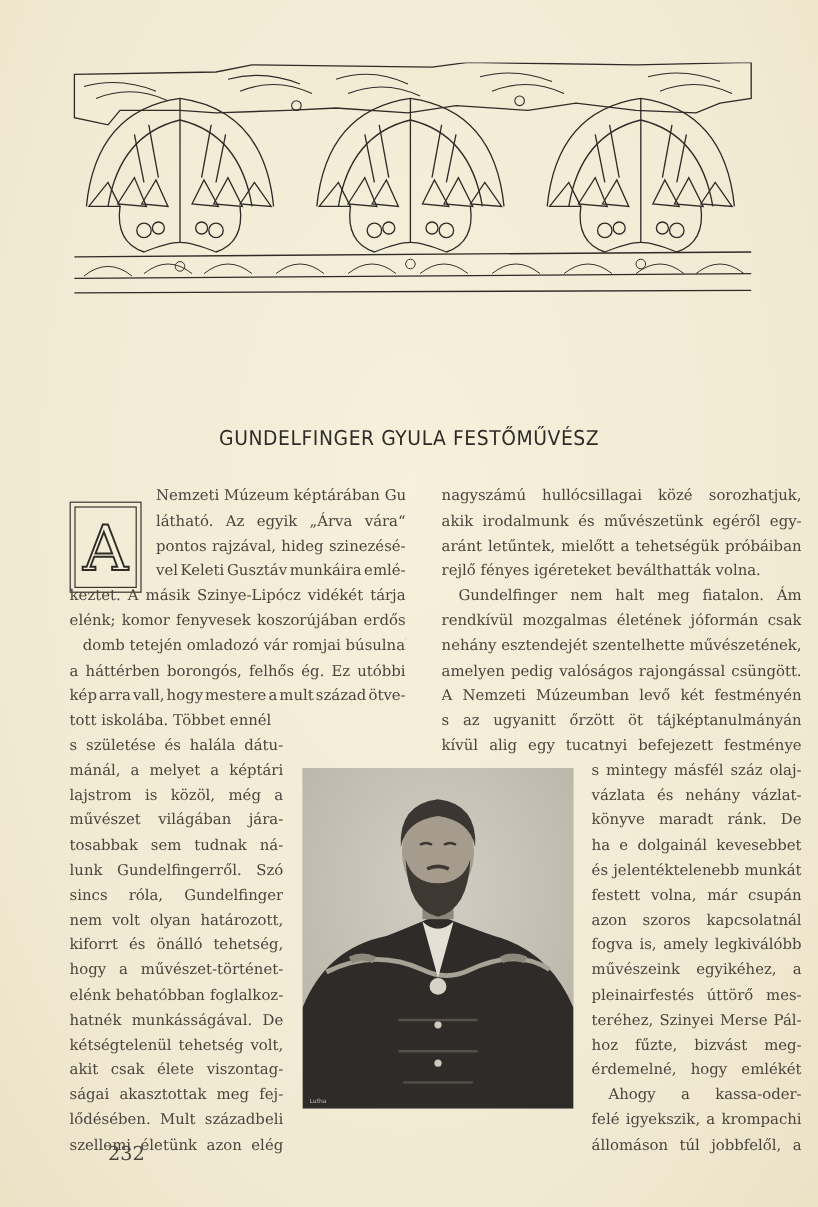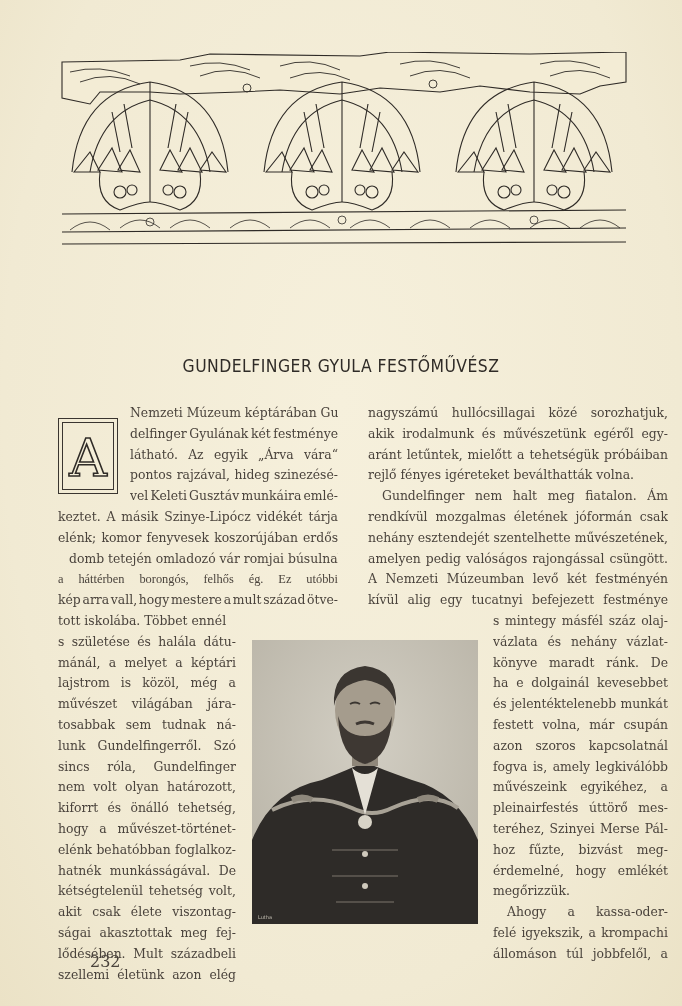--- a/index.html
+++ b/index.html
@@ -127,30 +127,29 @@
 
   <h1 class="title">GUNDELFINGER GYULA FESTŐMŰVÉSZ</h1>
 
   <div class="dropcap">
     <div class="dropcap-inner">A</div>
   </div>
 
   <div class="col-left text">
     <div class="narrow">
       <span class="line"><span style="white-space: nowrap;">Nemzeti Múzeum képtárában Gun-</span></span>
-      <span class="line"><span style="white-space: nowrap; word-spacing: -1.35417px;">delfinger Gyulának két festménye</span></span>
       <span class="line"><span style="white-space: nowrap; word-spacing: 0px;">látható. Az egyik „Árva vára“</span></span>
       <span class="line"><span style="white-space: nowrap; word-spacing: 0px;">pontos rajzával, hideg szinezésé-</span></span>
       <span class="line"><span style="white-space: nowrap; word-spacing: -1.78125px;">vel Keleti Gusztáv munkáira emlé-</span></span>
     </div>
     <div class="full">
       <span class="line"><span style="white-space: nowrap; word-spacing: 0px;">keztet. A másik Szinye-Lipócz vidékét tárja</span></span>
       <span class="line"><span style="white-space: nowrap; word-spacing: 0px;">elénk; komor fenyvesek koszorújában erdős</span></span>
       <span class="line"><span style="white-space: nowrap; word-spacing: -0.03125px; margin-left: 11px;">domb tetején omladozó vár romjai búsulnak,</span></span>
-      <span class="line"><span style="white-space: nowrap; word-spacing: 0px; font-family: Liberation Serif, serif;">a háttérben borongós, felhős ég. Ez utóbbi</span></span>
+      <span class="line"><span style="white-space: nowrap; word-spacing: 0px;">a háttérben borongós, felhős ég. Ez utóbbi</span></span>
       <span class="line"><span style="white-space: nowrap; word-spacing: -2.20898px;">kép arra vall, hogy mestere a mult század ötve-</span></span>
       <span class="line last" style="width:178px">tott iskolába. Többet ennél</span>
     </div>
     <div class="photo-wrap">
       <span class="line"><span style="white-space: nowrap; word-spacing: 0px;">s születése és halála dátu-</span></span>
       <span class="line"><span style="white-space: nowrap; word-spacing: 0px;">mánál, a melyet a képtári</span></span>
       <span class="line"><span style="white-space: nowrap; word-spacing: 0px;">lajstrom is közöl, még a</span></span>
       <span class="line"><span style="white-space: nowrap; word-spacing: 0px;">művészet világában jára-</span></span>
       <span class="line"><span style="white-space: nowrap; word-spacing: 0px;">tosabbak sem tudnak ná-</span></span>
       <span class="line"><span style="white-space: nowrap; word-spacing: 0px;">lunk Gundelfingerről. Szó</span></span>
@@ -172,37 +171,37 @@
     <div class="full">
       <span class="line"><span style="white-space: nowrap; word-spacing: 0px;">nagyszámú hullócsillagai közé sorozhatjuk,</span></span>
       <span class="line"><span style="white-space: nowrap; word-spacing: 0px;">akik irodalmunk és művészetünk egéről egy-</span></span>
       <span class="line"><span style="white-space: nowrap; word-spacing: 0px;">aránt letűntek, mielőtt a tehetségük próbáiban</span></span>
       <span class="line last">rejlő fényes igéreteket beválthatták volna.</span>
       <span class="line indent" style="box-sizing:border-box"><span style="white-space: nowrap; word-spacing: 0px;">Gundelfinger nem halt meg fiatalon. Ám</span></span>
       <span class="line"><span style="white-space: nowrap; word-spacing: 0px;">rendkívül mozgalmas életének jóformán csak</span></span>
       <span class="line"><span style="white-space: nowrap; word-spacing: 0px;">nehány esztendejét szentelhette művészetének,</span></span>
       <span class="line"><span style="white-space: nowrap; word-spacing: 0px;">amelyen pedig valóságos rajongással csüngött.</span></span>
       <span class="line"><span style="white-space: nowrap; word-spacing: 0px;">A Nemzeti Múzeumban levő két festményén</span></span>
+      <span class="line"><span style="white-space: nowrap; word-spacing: 0px;">s az ugyanitt őrzött öt tájképtanulmányán</span></span>
       <span class="line"><span style="white-space: nowrap; word-spacing: 0px;">kívül alig egy tucatnyi befejezett festménye</span></span>
     </div>
     <div class="photo-wrap">
       <span class="line"><span style="white-space: nowrap; word-spacing: 0px;">s mintegy másfél száz olaj-</span></span>
       <span class="line"><span style="white-space: nowrap; word-spacing: 0px;">vázlata és nehány vázlat-</span></span>
       <span class="line"><span style="white-space: nowrap; word-spacing: 0px;">könyve maradt ránk. De</span></span>
       <span class="line"><span style="white-space: nowrap; word-spacing: 0px;">ha e dolgainál kevesebbet</span></span>
       <span class="line"><span style="white-space: nowrap; word-spacing: 0px;">és jelentéktelenebb munkát</span></span>
       <span class="line"><span style="white-space: nowrap; word-spacing: 0px;">festett volna, már csupán</span></span>
       <span class="line"><span style="white-space: nowrap; word-spacing: 0px;">azon szoros kapcsolatnál</span></span>
       <span class="line"><span style="white-space: nowrap; word-spacing: 0px;">fogva is, amely legkiválóbb</span></span>
       <span class="line"><span style="white-space: nowrap; word-spacing: 0px;">művészeink egyikéhez, a</span></span>
       <span class="line"><span style="white-space: nowrap; word-spacing: 0px;">pleinairfestés úttörő mes-</span></span>
       <span class="line"><span style="white-space: nowrap; word-spacing: 0px;">teréhez, Szinyei Merse Pál-</span></span>
       <span class="line"><span style="white-space: nowrap; word-spacing: 0px;">hoz fűzte, bizvást meg-</span></span>
       <span class="line"><span style="white-space: nowrap; word-spacing: 0px;">érdemelné, hogy emlékét</span></span>
-      <span class="line last">megőrizzük.</span>
       <span class="line indent" style="box-sizing:border-box"><span style="white-space: nowrap; word-spacing: 0px;">Ahogy a kassa-oder-</span></span>
       <span class="line"><span style="white-space: nowrap; word-spacing: 0px;">felé igyekszik, a krompachi</span></span>
       <span class="line"><span style="white-space: nowrap; word-spacing: 0px;">állomáson túl jobbfelől, a</span></span>
     </div>
   </div>
 
   <div class="portrait">
     <svg viewBox="0 0 226 284">
       <defs>
         <radialGradient id="bg" cx="50%" cy="35%" r="70%">

